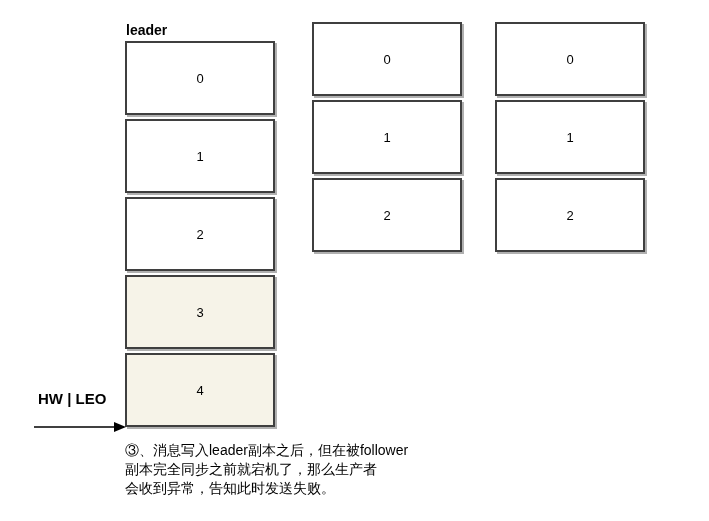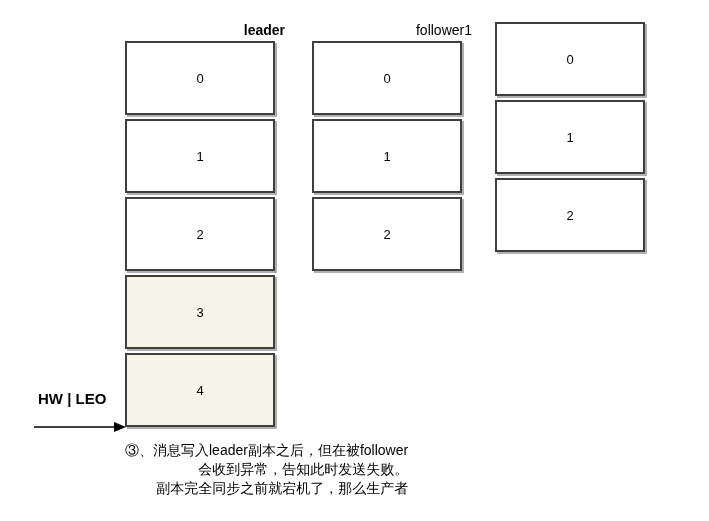--- a/index.html
+++ b/index.html
@@ -7,21 +7,20 @@
     padding: 0;
     background: #ffffff;
     font-family: "Liberation Sans", sans-serif;
   }
   #canvas {
     position: relative;
     width: 709px;
     height: 521px;
     background: #ffffff;
     overflow: hidden;
-    text-align: right;
   }
   .column {
     position: absolute;
     top: 22px;
     width: 160px;
   }
   .col-label {
     font-size: 14px;
     color: #000000;
     height: 16px;
@@ -100,21 +99,20 @@
     </div>
         <div class="cell highlighted">
       <span class="cell-value">3</span>
     </div>
         <div class="cell highlighted">
       <span class="cell-value">4</span>
     </div>
       </div>
     </div>
     <div class="column" style="left: 312px;">
-      <div class="col-label" style="padding-left: 6px;">follower1</div>
       <div class="cells">
         <div class="cell">
       <span class="cell-value">0</span>
     </div>
         <div class="cell">
       <span class="cell-value">1</span>
     </div>
         <div class="cell">
       <span class="cell-value">2</span>
     </div>
@@ -136,17 +134,17 @@
     <div id="hw-marker">
     <div class="hw-label">HW | LEO</div>
     <svg class="hw-arrow" width="94" height="12" viewBox="0 0 94 12">
       <line x1="1" y1="6" x2="84" y2="6" stroke="#000000" stroke-width="1.6"></line>
       <polygon points="93,6 81,1 81,11" fill="#000000"></polygon>
     </svg>
   </div>
 
   <div id="caption">
     <div class="caption-line">③、消息写入leader副本之后，但在被follower</div>
+    <div class="caption-line">副本完全同步之前就宕机了，那么生产者</div>
     <div class="caption-line">会收到异常，告知此时发送失败。</div>
-    <div class="caption-line">副本完全同步之前就宕机了，那么生产者</div>
   </div>
 
 </div>
 
 </body></html>

